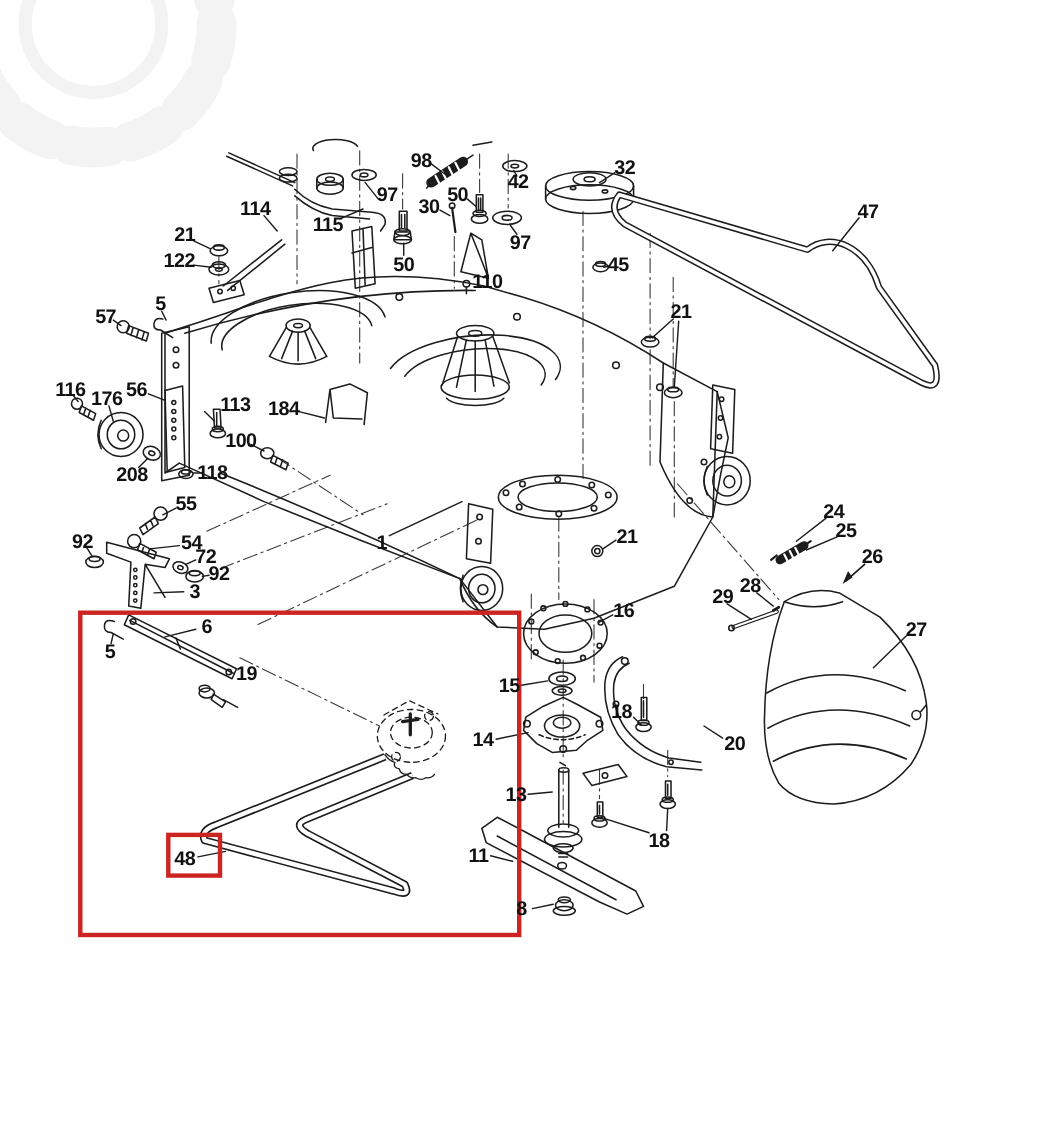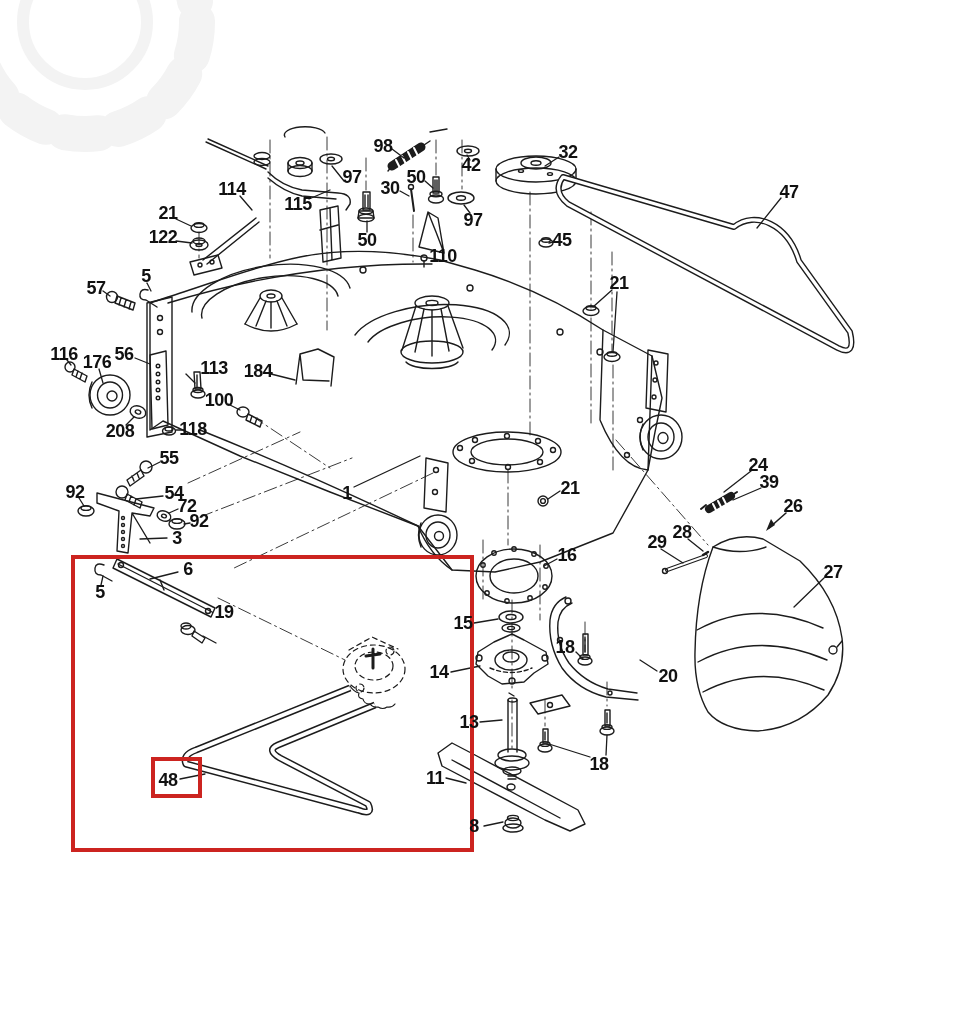--- a/index.html
+++ b/index.html
@@ -459,18 +459,18 @@
       <div class="part-label" style="left: 439px; top: 672px;">14</div>
       <div class="part-label" style="left: 469px; top: 722px;">13</div>
       <div class="part-label" style="left: 435px; top: 778px;">11</div>
       <div class="part-label" style="left: 474px; top: 826px;">8</div>
       <div class="part-label" style="left: 565px; top: 647px;">18</div>
       <div class="part-label" style="left: 599px; top: 764px;">18</div>
       <div class="part-label" style="left: 668px; top: 676px;">20</div>
       <div class="part-label" style="left: 657px; top: 542px;">29</div>
       <div class="part-label" style="left: 682px; top: 532px;">28</div>
       <div class="part-label" style="left: 758px; top: 465px;">24</div>
-      <div class="part-label" style="left: 769px; top: 482px;">39</div>
+      <div class="part-label" style="left: 769px; top: 482px;">25</div>
       <div class="part-label" style="left: 793px; top: 506px;">26</div>
       <div class="part-label" style="left: 833px; top: 572px;">27</div>
     </div>
 
 </div>
 
 </body></html>

